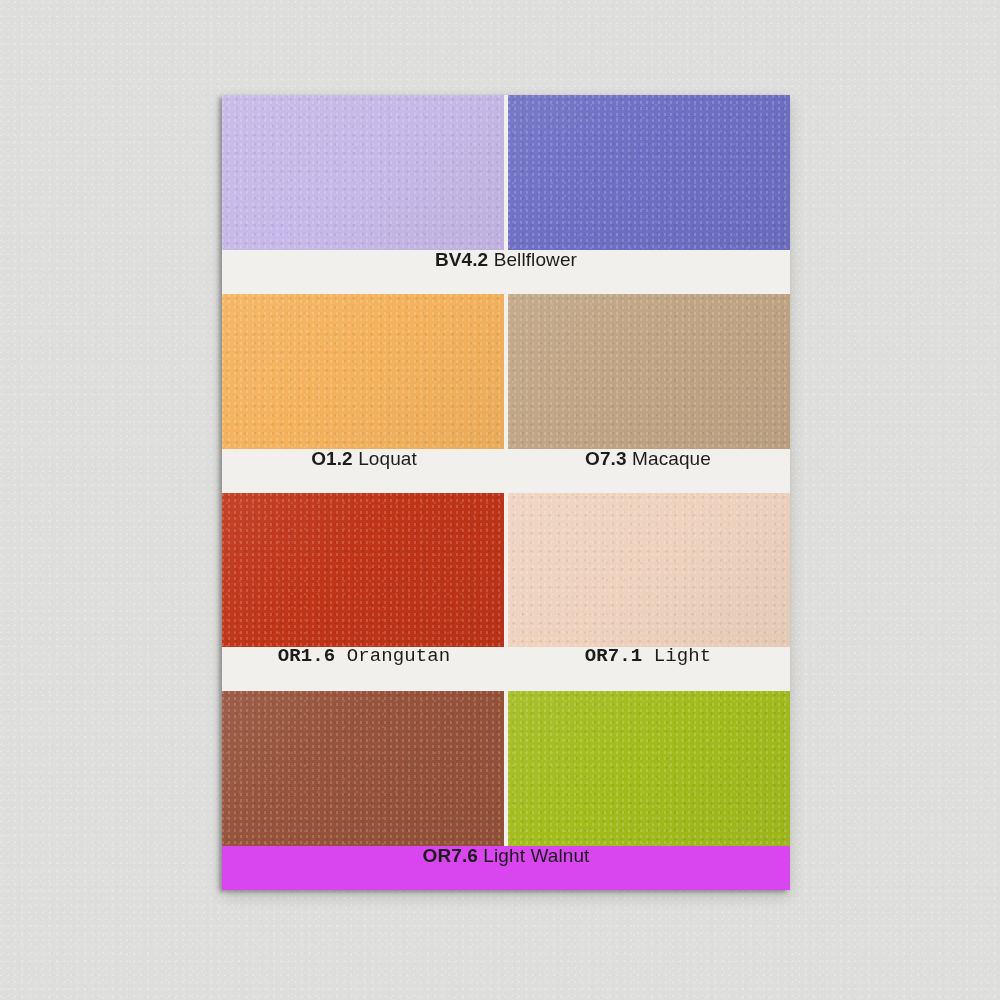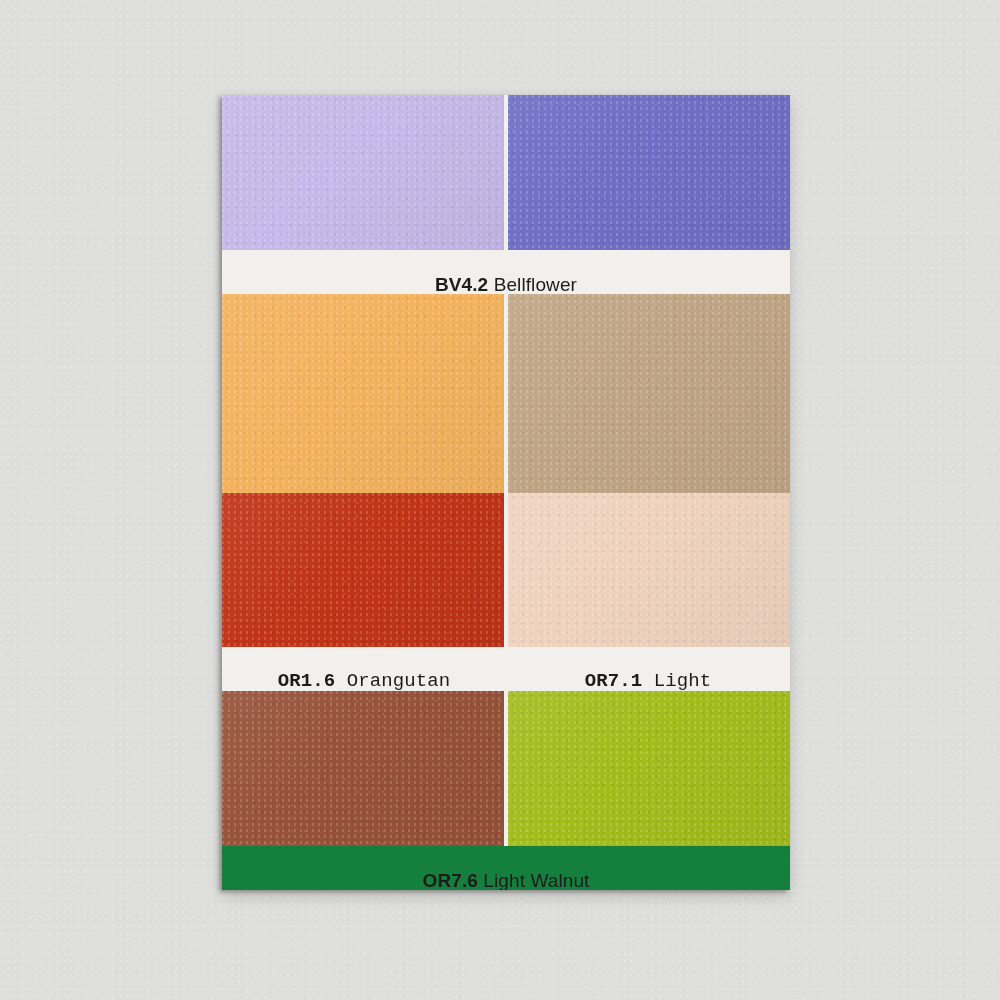--- a/index.html
+++ b/index.html
@@ -83,21 +83,21 @@
     position: absolute;
     inset: 0;
     pointer-events: none;
     background: linear-gradient(135deg, rgba(255,255,255,.07) 0%, rgba(255,255,255,0) 45%, rgba(0,0,0,.045) 100%);
   }
 
   
   .label-band {
     flex: 0 0 44px;
     display: flex;
-    align-items: flex-end;
+    align-items: flex-start;
     background: #f2f0ec;
     position: relative;
   }
   .label-cell {
     flex: 1 1 0;
     text-align: center;
     font-size: 19px;
     line-height: 1;
     color: #1c1c1c;
     letter-spacing: .1px;
@@ -139,20 +139,28 @@
     <div class="swatch-pair" style="background-color: rgb(242, 240, 236);">
       <div class="swatch-block left" style="background-color: rgb(244, 178, 92);">
         <div class="grain"></div>
         <div class="sheen"></div>
       </div>
       <div class="swatch-block right" style="background-color: rgb(192, 165, 132);">
         <div class="grain"></div>
         <div class="sheen"></div>
       </div>
     </div>
+    <div class="label-band" style="background-color: rgb(242, 240, 236);">
+      <div class="label-cell">
+        <span class="label-code">O1.2</span><span> </span><span class="label-name">Loquat</span>
+      </div>
+      <div class="label-cell">
+        <span class="label-code">O7.3</span><span> </span><span class="label-name">Macaque</span>
+      </div>
+    </div>
   </div>
 
   <div class="card-row">
     <div class="swatch-pair" style="background-color: rgb(242, 240, 236);">
       <div class="swatch-block left" style="background-color: rgb(192, 52, 24);">
         <div class="grain"></div>
         <div class="sheen"></div>
       </div>
       <div class="swatch-block right" style="background-color: rgb(238, 210, 190);">
         <div class="grain"></div>
@@ -173,20 +181,20 @@
     <div class="swatch-pair" style="background-color: rgb(242, 240, 236);">
       <div class="swatch-block left" style="background-color: rgb(150, 82, 58);">
         <div class="grain"></div>
         <div class="sheen"></div>
       </div>
       <div class="swatch-block right" style="background-color: rgb(162, 188, 28);">
         <div class="grain"></div>
         <div class="sheen"></div>
       </div>
     </div>
-    <div class="label-band" style="background-color: #15803d;">
+    <div class="label-band" style="background-color: #d946ef;">
       <div class="label-cell">
         <span class="label-code">OR7.6</span><span> </span><span class="label-name">Light Walnut</span>
       </div>
     </div>
   </div>
 
 </div>
 
 </body></html>

